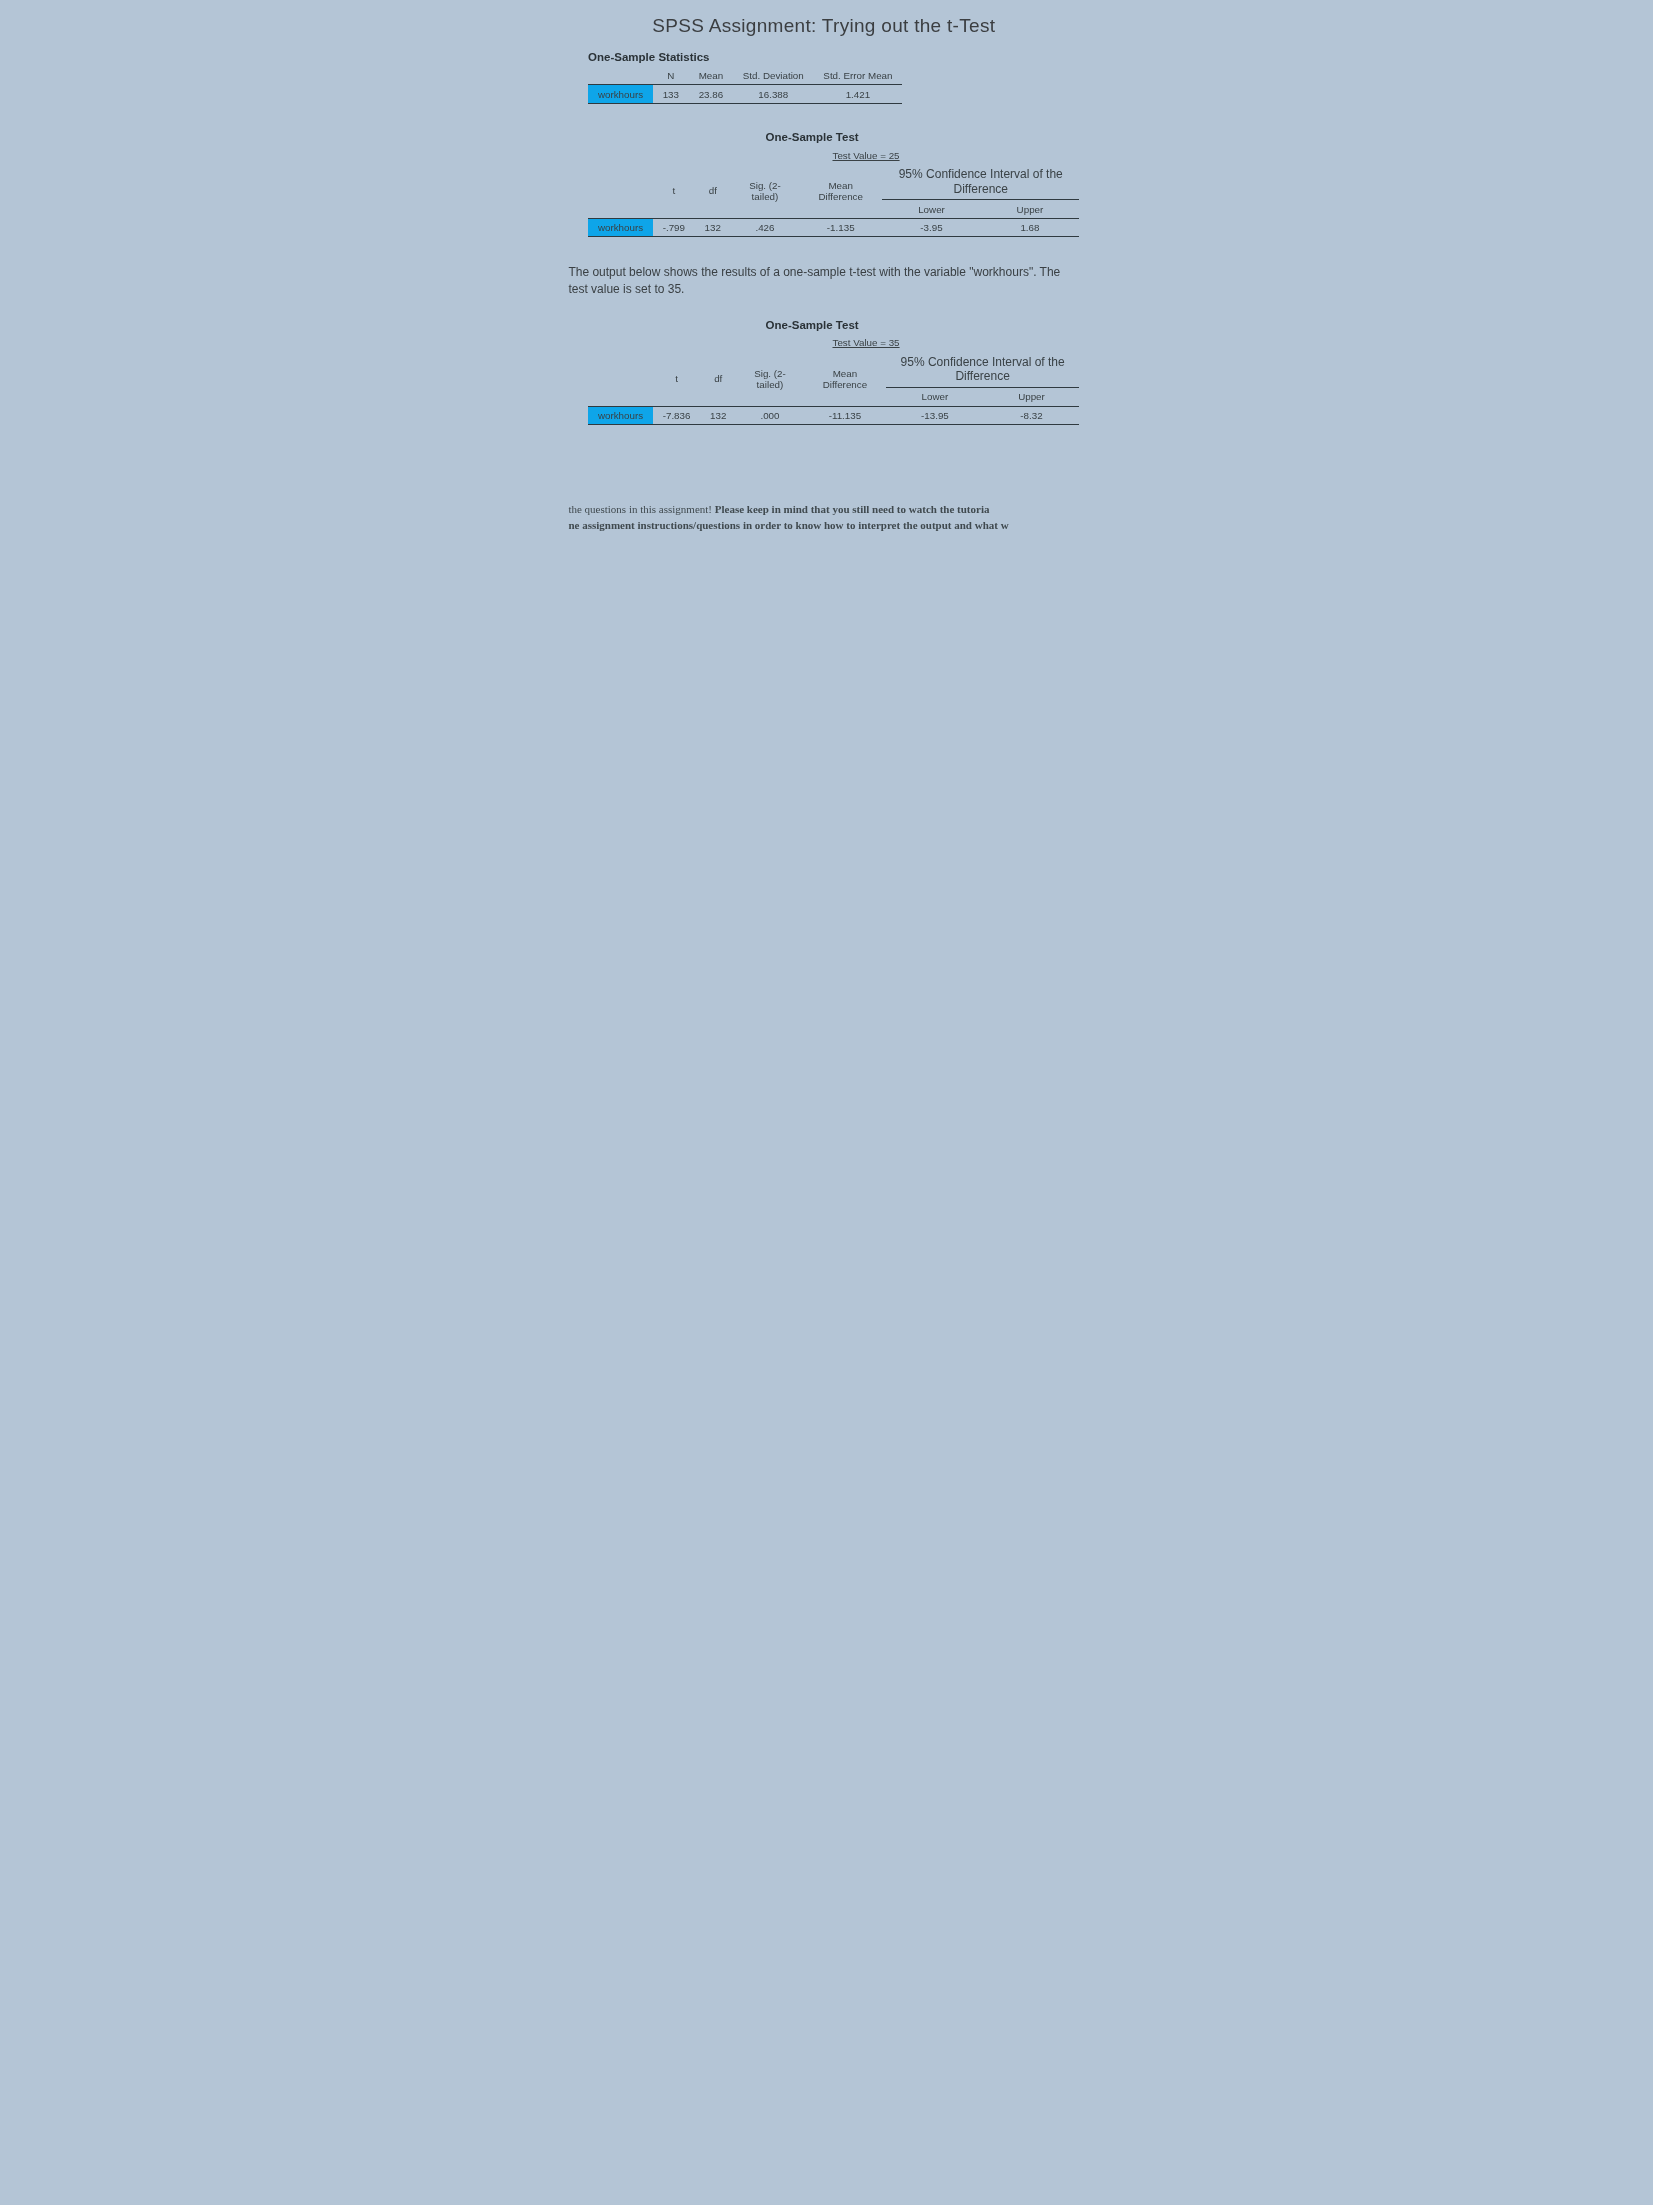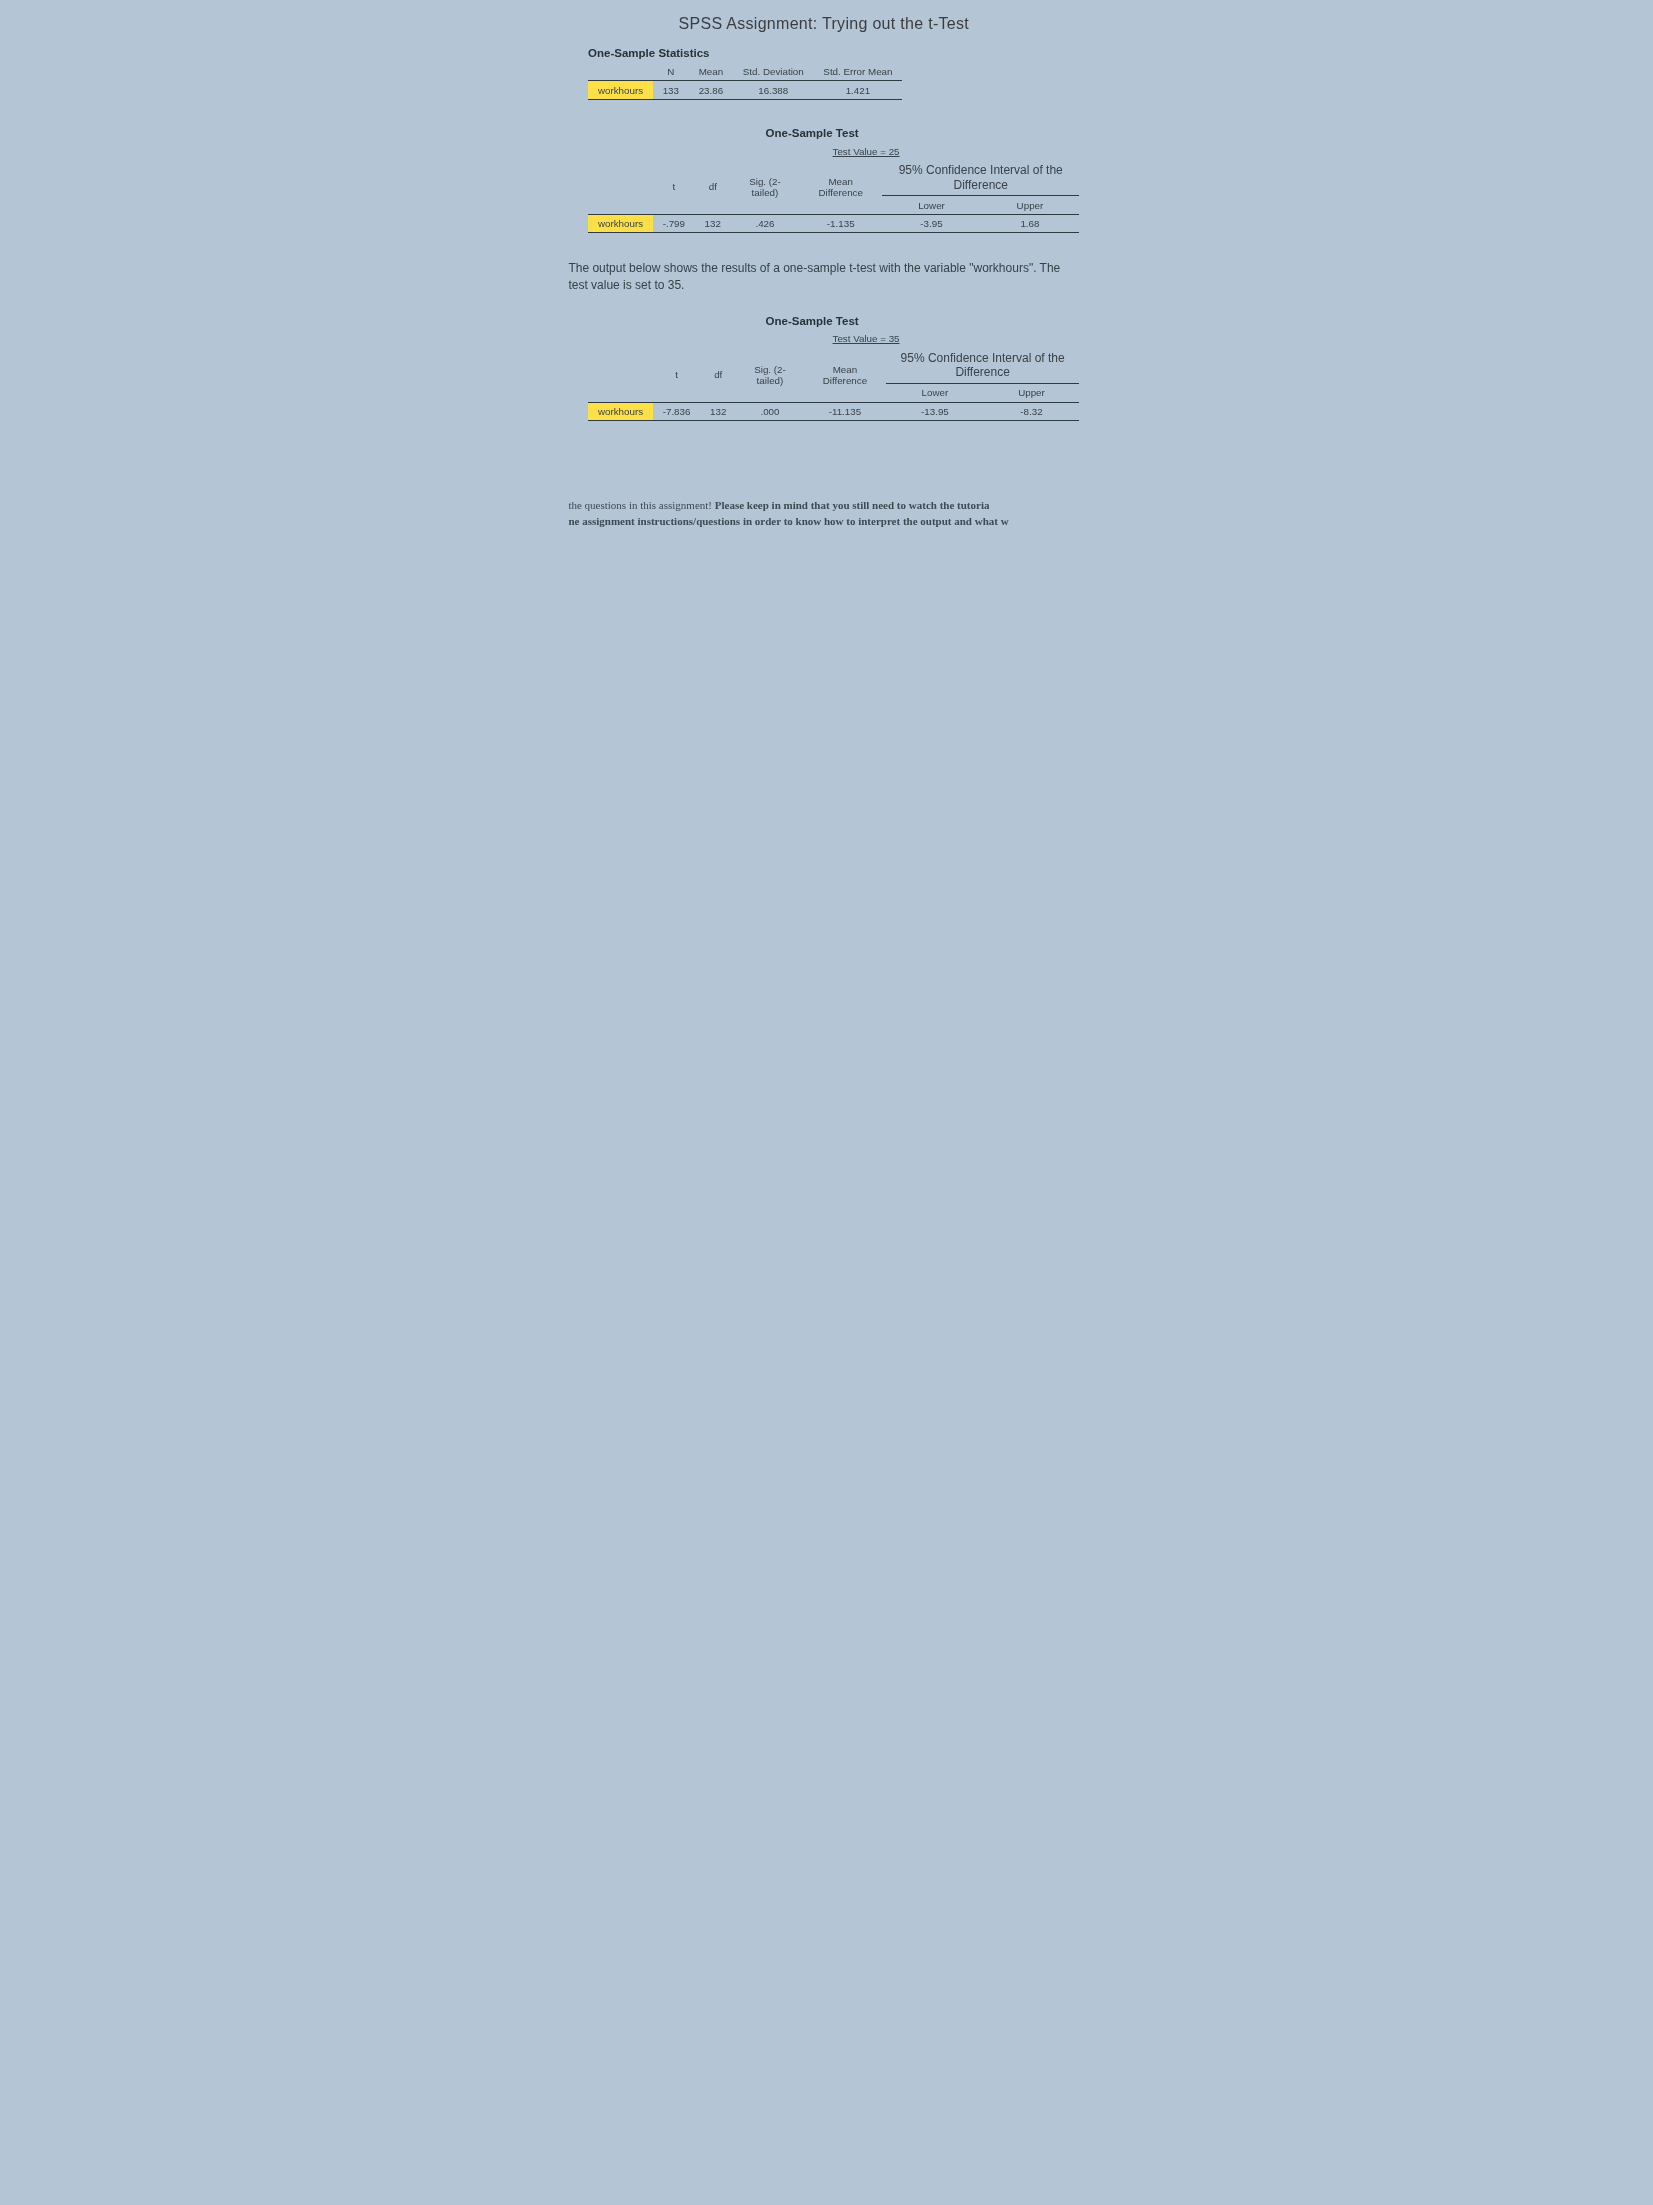--- a/index.html
+++ b/index.html
@@ -13,21 +13,21 @@
   .page {
     width: 525px;
     max-width: 100%;
     margin: 0 auto;
     padding: 15.3px 9.8px 19.7px 4.4px;
     box-sizing: border-box;
   }
   .title {
     text-align: center;
     font-family: "Century Gothic", "Futura", "Trebuchet MS", sans-serif;
-    font-size: 16px;
+    font-size: 19px;
     font-weight: 400;
     letter-spacing: 0.3px;
     color: #3b3e41;
     margin-bottom: 14.2px;
   }
   .intro {
     font-family: "Century Gothic", "Futura", "Trebuchet MS", sans-serif;
     font-size: 12px;
     line-height: 1.35;
     color: #3a4044;
@@ -49,21 +49,21 @@
     font-size: 9.8px;
     color: #3a4246;
   }
   table.spss th, table.spss td {
     padding: 3.3px 9.8px;
     text-align: center;
     font-weight: 400;
   }
   table.spss th { font-weight: 400; }
   .rowlbl {
-    background: #fde047;
+    background: #0ea5e9;
     font-weight: 400;
     text-align: left;
     padding: 3.3px 7.7px 3.3px 5.5px;
   }
   
   .hdr-row th { border-bottom: 0.8px solid #2f3a40; }
   .data-row td, .data-row th { border-top: 0.5px solid #2f3a40; border-bottom: 1.1px solid #2f3a40; }
 
   .super-hdr {
     font-weight: 400;

